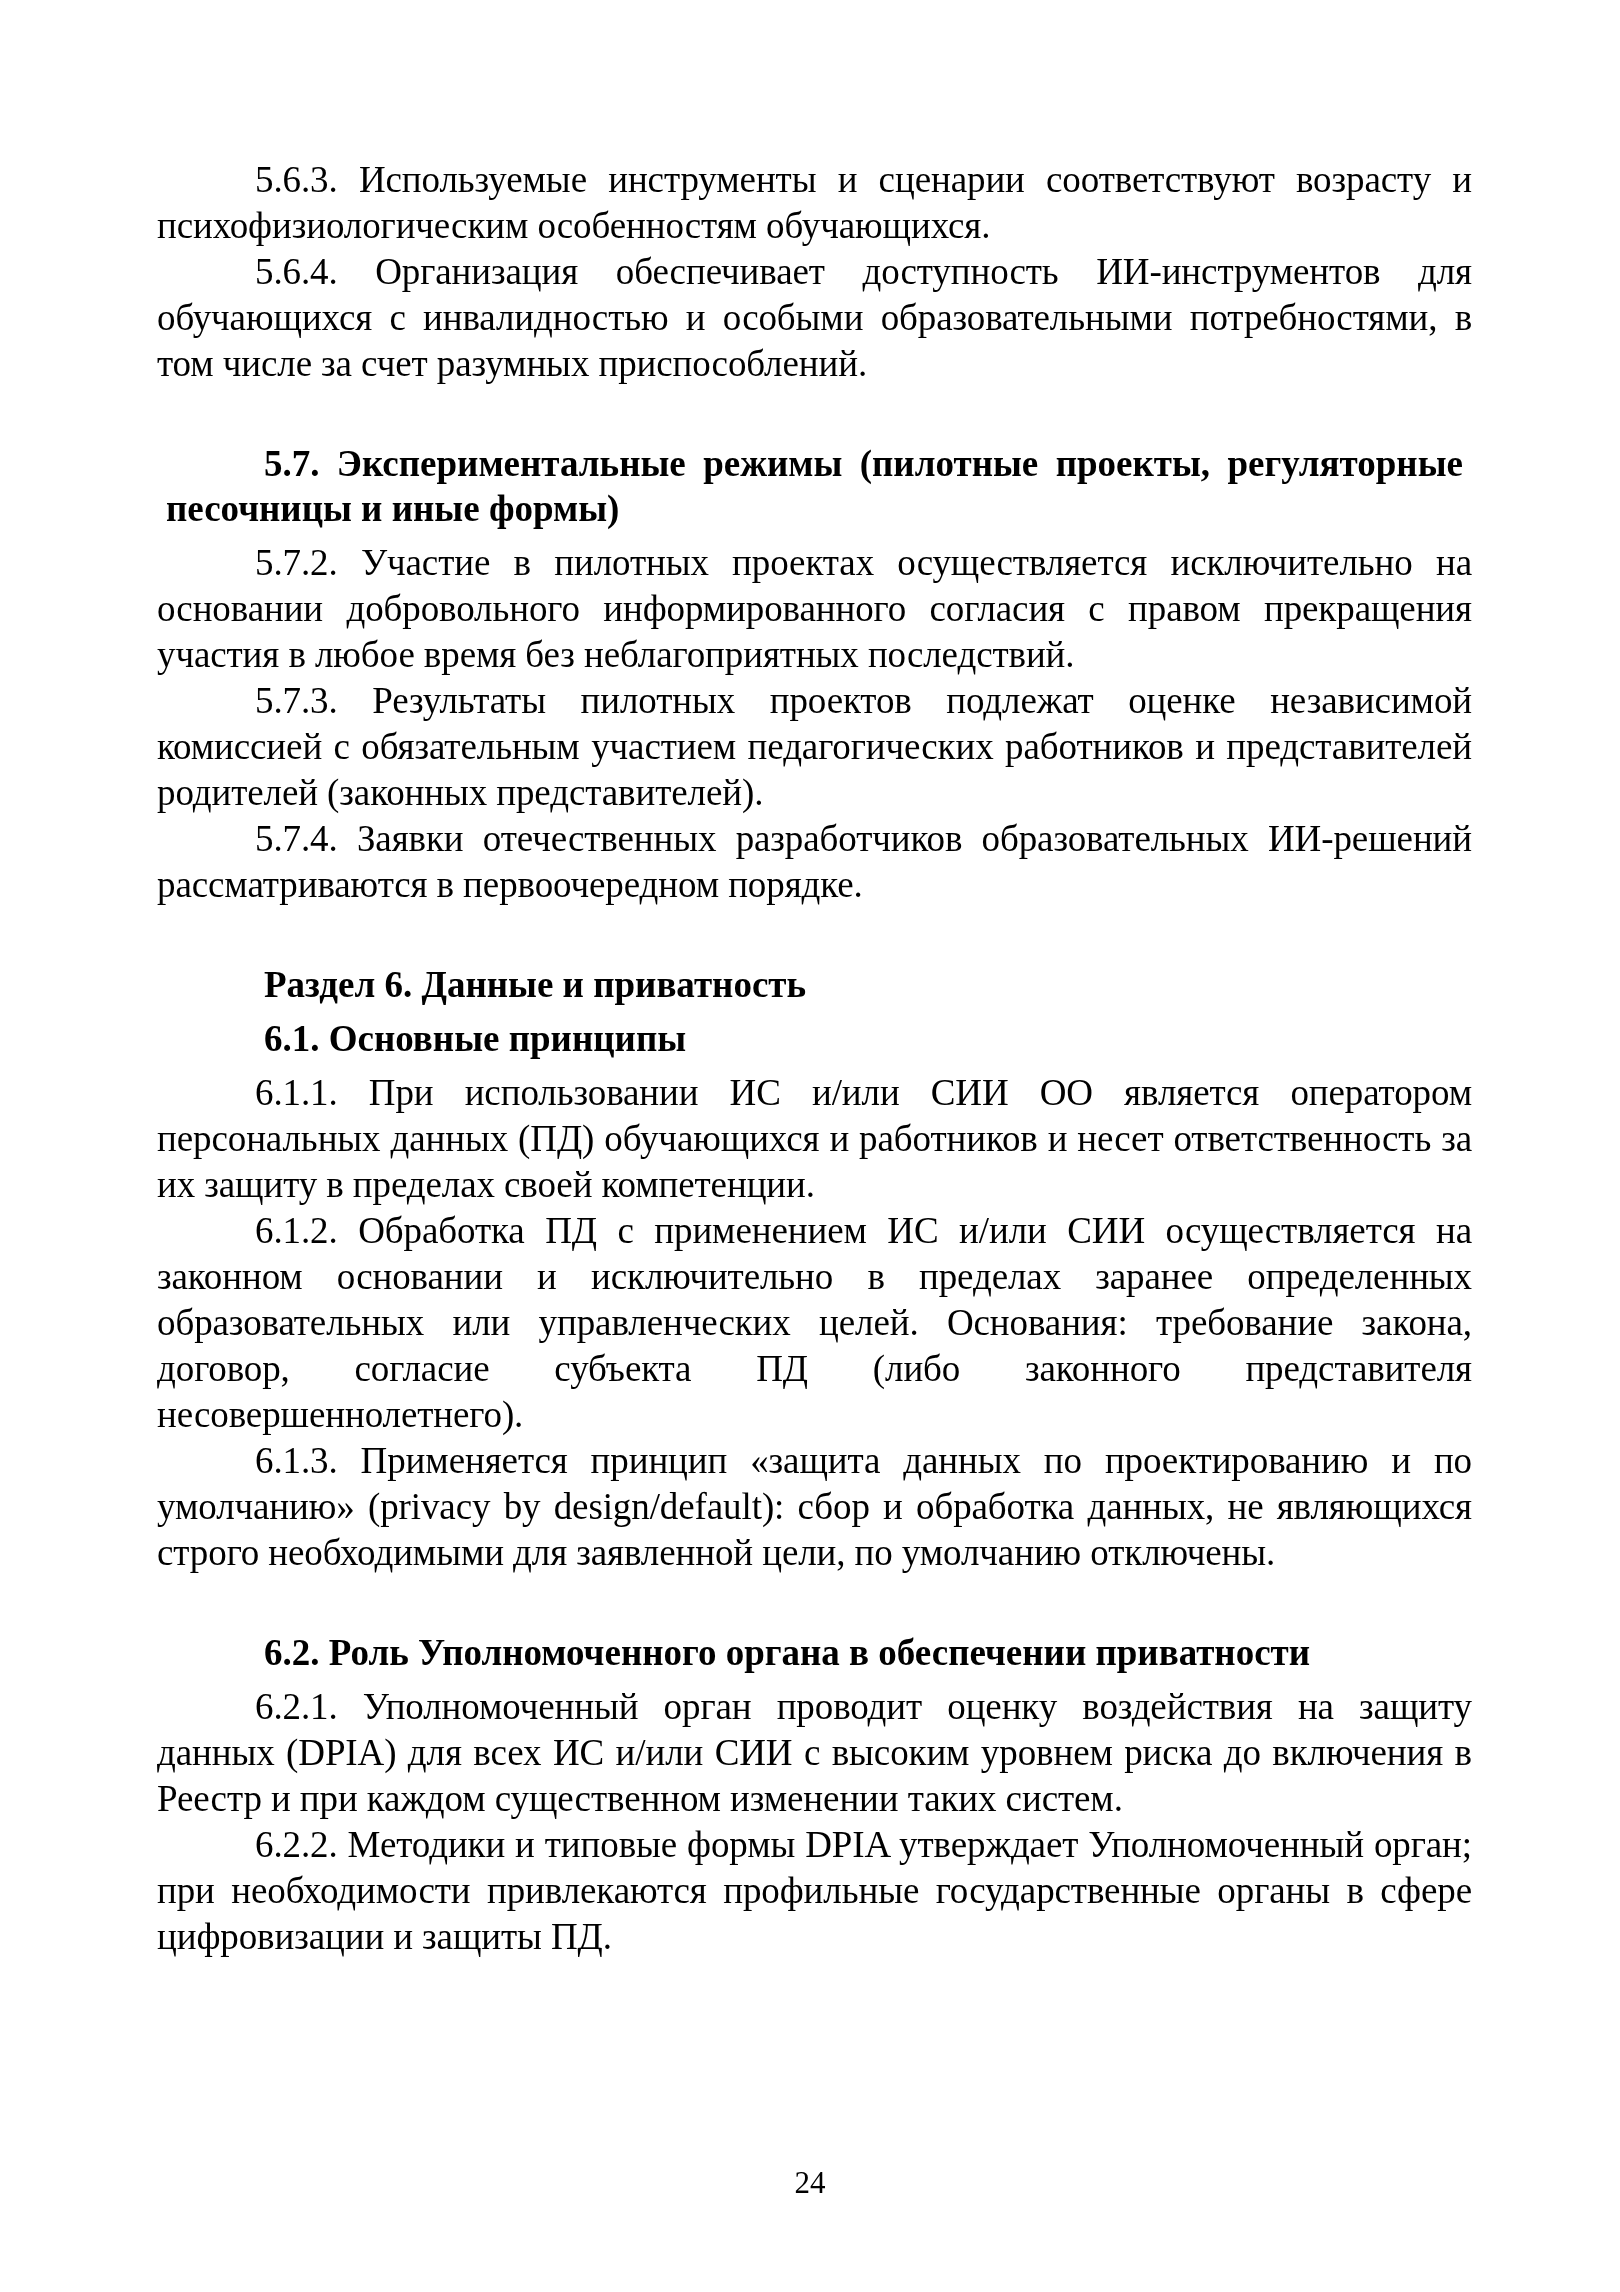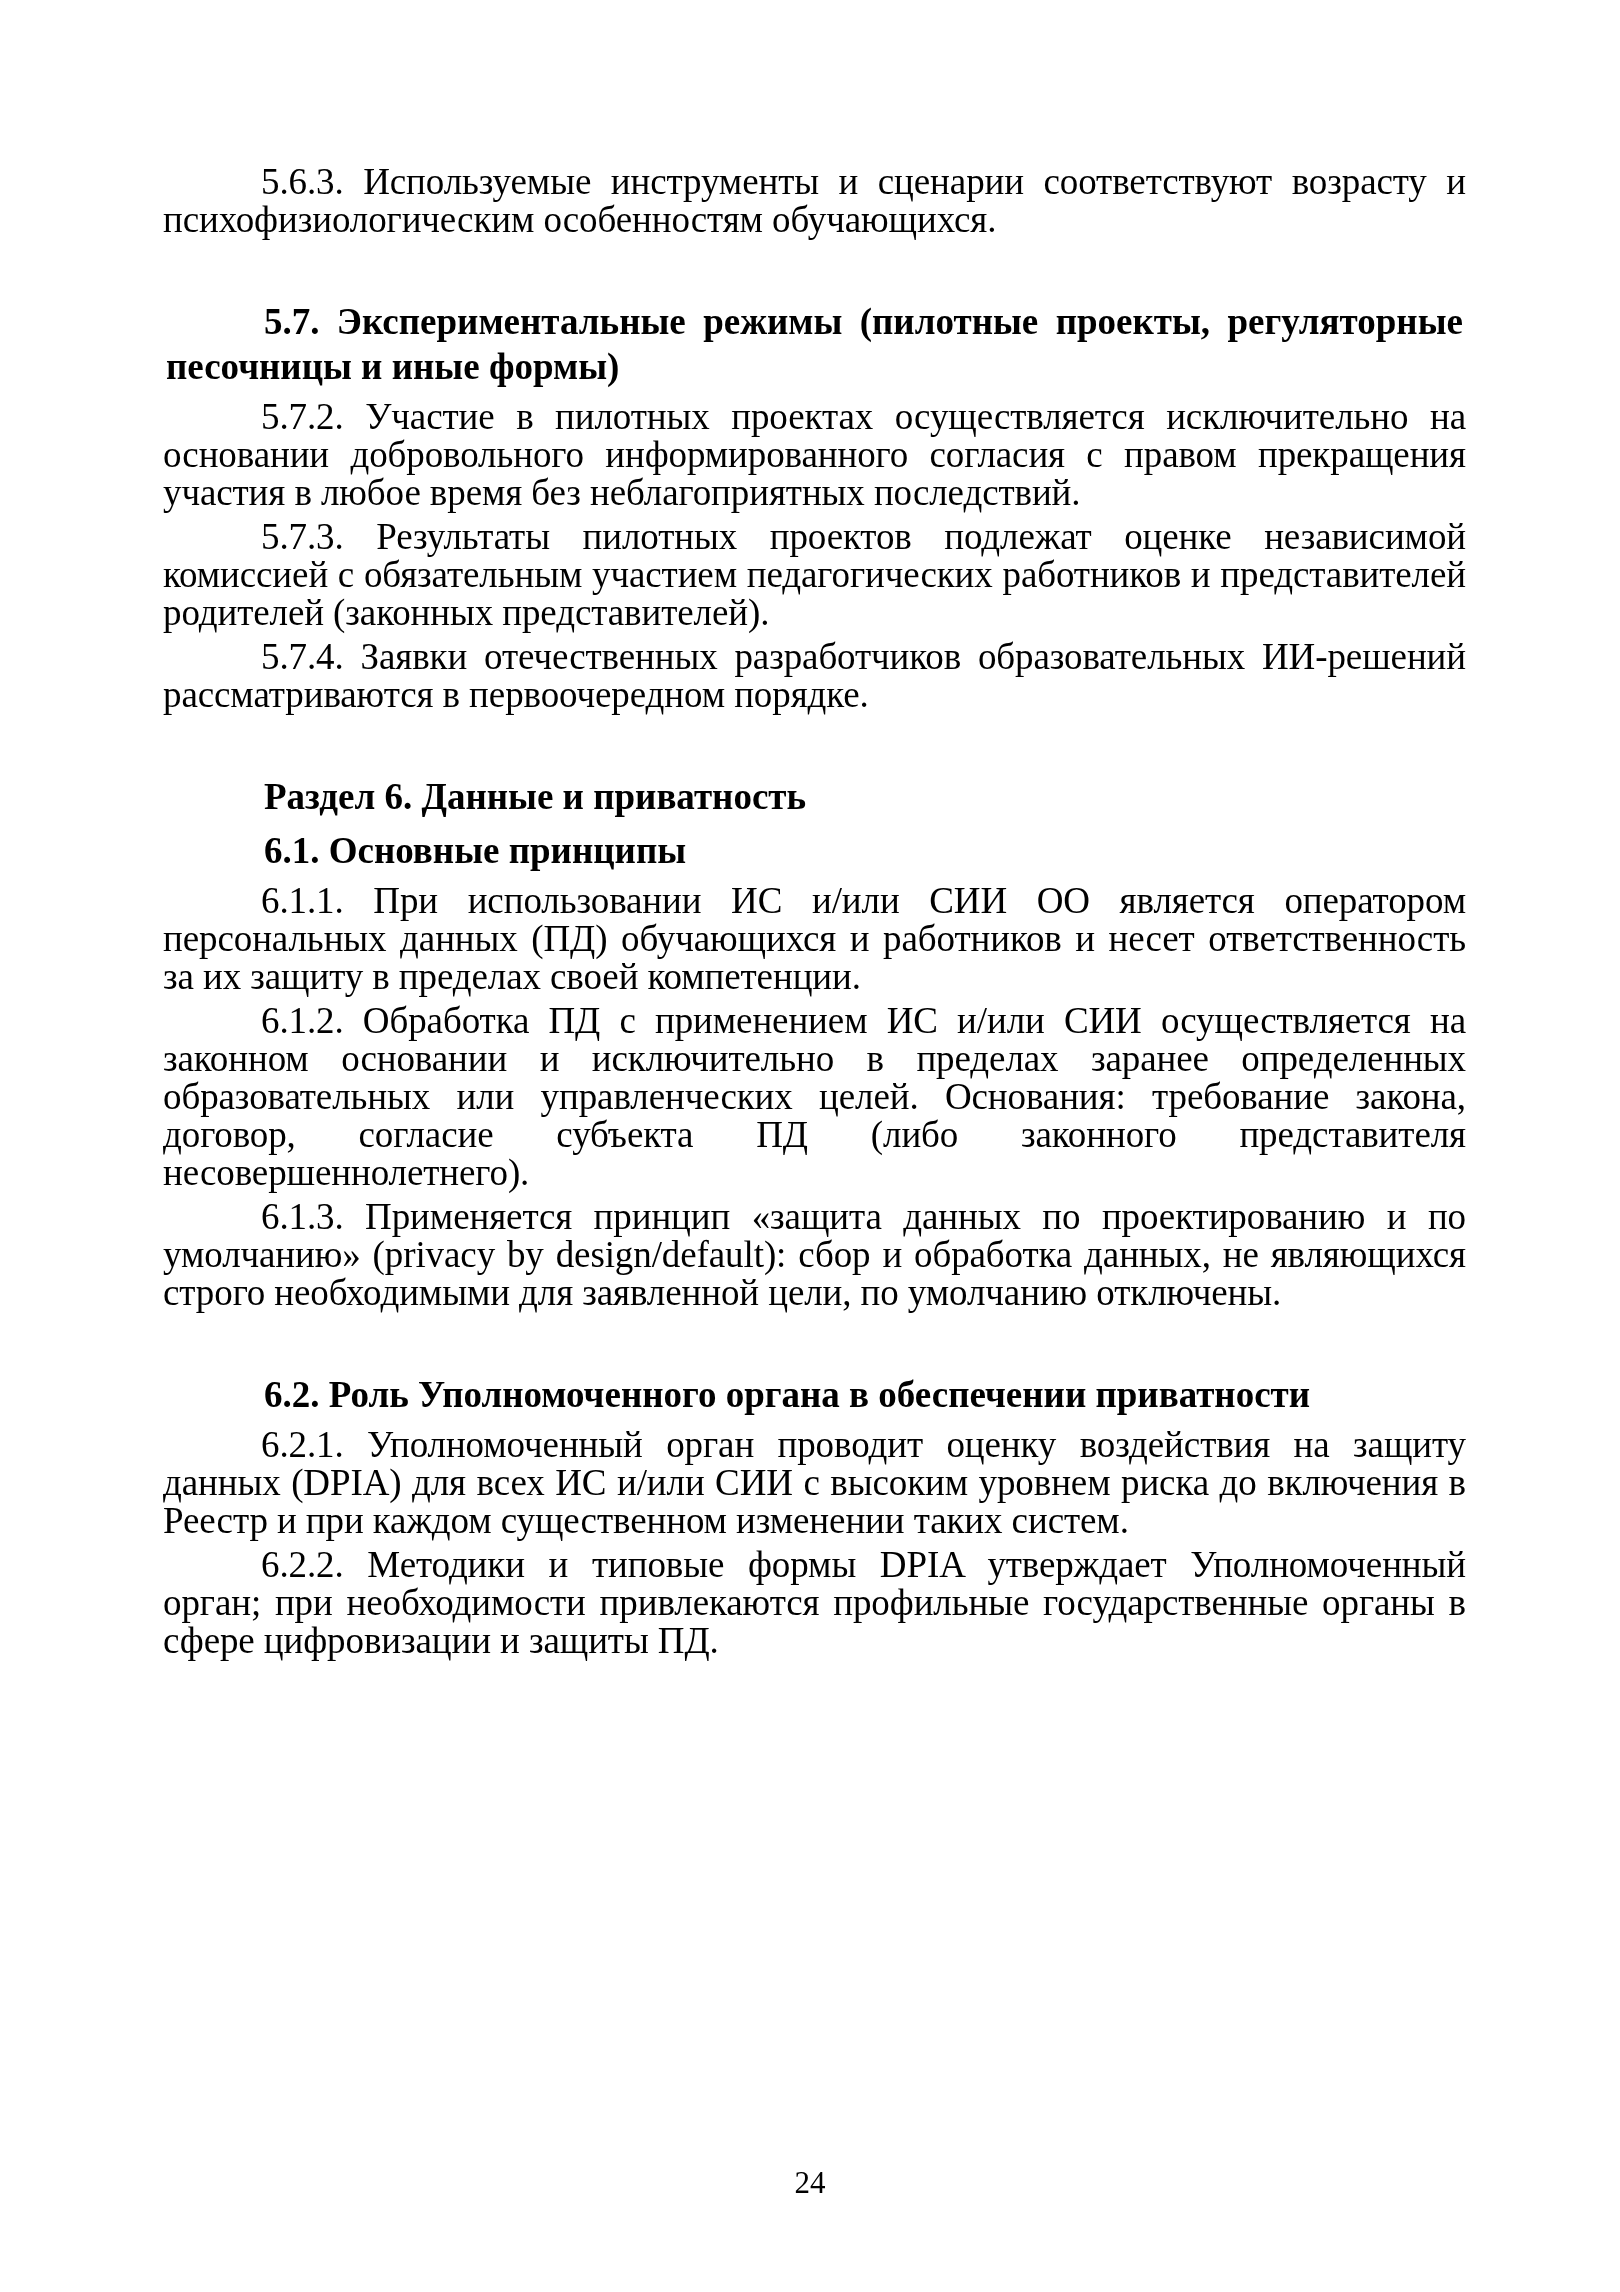--- a/index.html
+++ b/index.html
@@ -15,23 +15,23 @@
       font-family: "Liberation Serif", "DejaVu Serif", serif;
       color: #000000;
     }
     .page {
       position: absolute;
       left: 157px;
       top: 157px;
       width: 1315px;
     }
     .para {
-      margin: 6px;
+      margin: 0;
       font-size: 37px;
-      line-height: 38px;
+      line-height: 46px;
       text-align: justify;
       text-indent: 98px;
       letter-spacing: -0.1px;
     }
     .heading {
       margin: 9px;
       font-size: 37px;
       line-height: 45px;
       font-weight: bold;
       text-align: justify;
@@ -46,20 +46,21 @@
       text-align: center;
       font-size: 31px;
       line-height: 39px;
     }
   </style>
 </head>
 <body>
 
 <div class="page">
   <p class="para">5.6.3. Используемые инструменты и сценарии соответствуют возрасту и психофизиологическим особенностям обучающихся.</p>
+  <p class="para">5.6.4. Организация обеспечивает доступность ИИ-инструментов для обучающихся с инвалидностью и особыми образовательными потребностями, в том числе за счет разумных приспособлений.</p>
   <div class="gap"></div>
   <p class="heading">5.7. Экспериментальные режимы (пилотные проекты, регуляторные песочницы и иные формы)</p>
   <p class="para">5.7.2. Участие в пилотных проектах осуществляется исключительно на основании добровольного информированного согласия с правом прекращения участия в любое время без неблагоприятных последствий.</p>
   <p class="para">5.7.3. Результаты пилотных проектов подлежат оценке независимой комиссией с обязательным участием педагогических работников и представителей родителей (законных представителей).</p>
   <p class="para">5.7.4. Заявки отечественных разработчиков образовательных ИИ-решений рассматриваются в первоочередном порядке.</p>
   <div class="gap"></div>
   <p class="heading">Раздел 6. Данные и приватность</p>
   <p class="heading">6.1. Основные принципы</p>
   <p class="para">6.1.1. При использовании ИС и/или СИИ ОО является оператором персональных данных (ПД) обучающихся и работников и несет ответственность за их защиту в пределах своей компетенции.</p>
   <p class="para">6.1.2. Обработка ПД с применением ИС и/или СИИ осуществляется на законном основании и исключительно в пределах заранее определенных образовательных или управленческих целей. Основания: требование закона, договор, согласие субъекта ПД (либо законного представителя несовершеннолетнего).</p>

